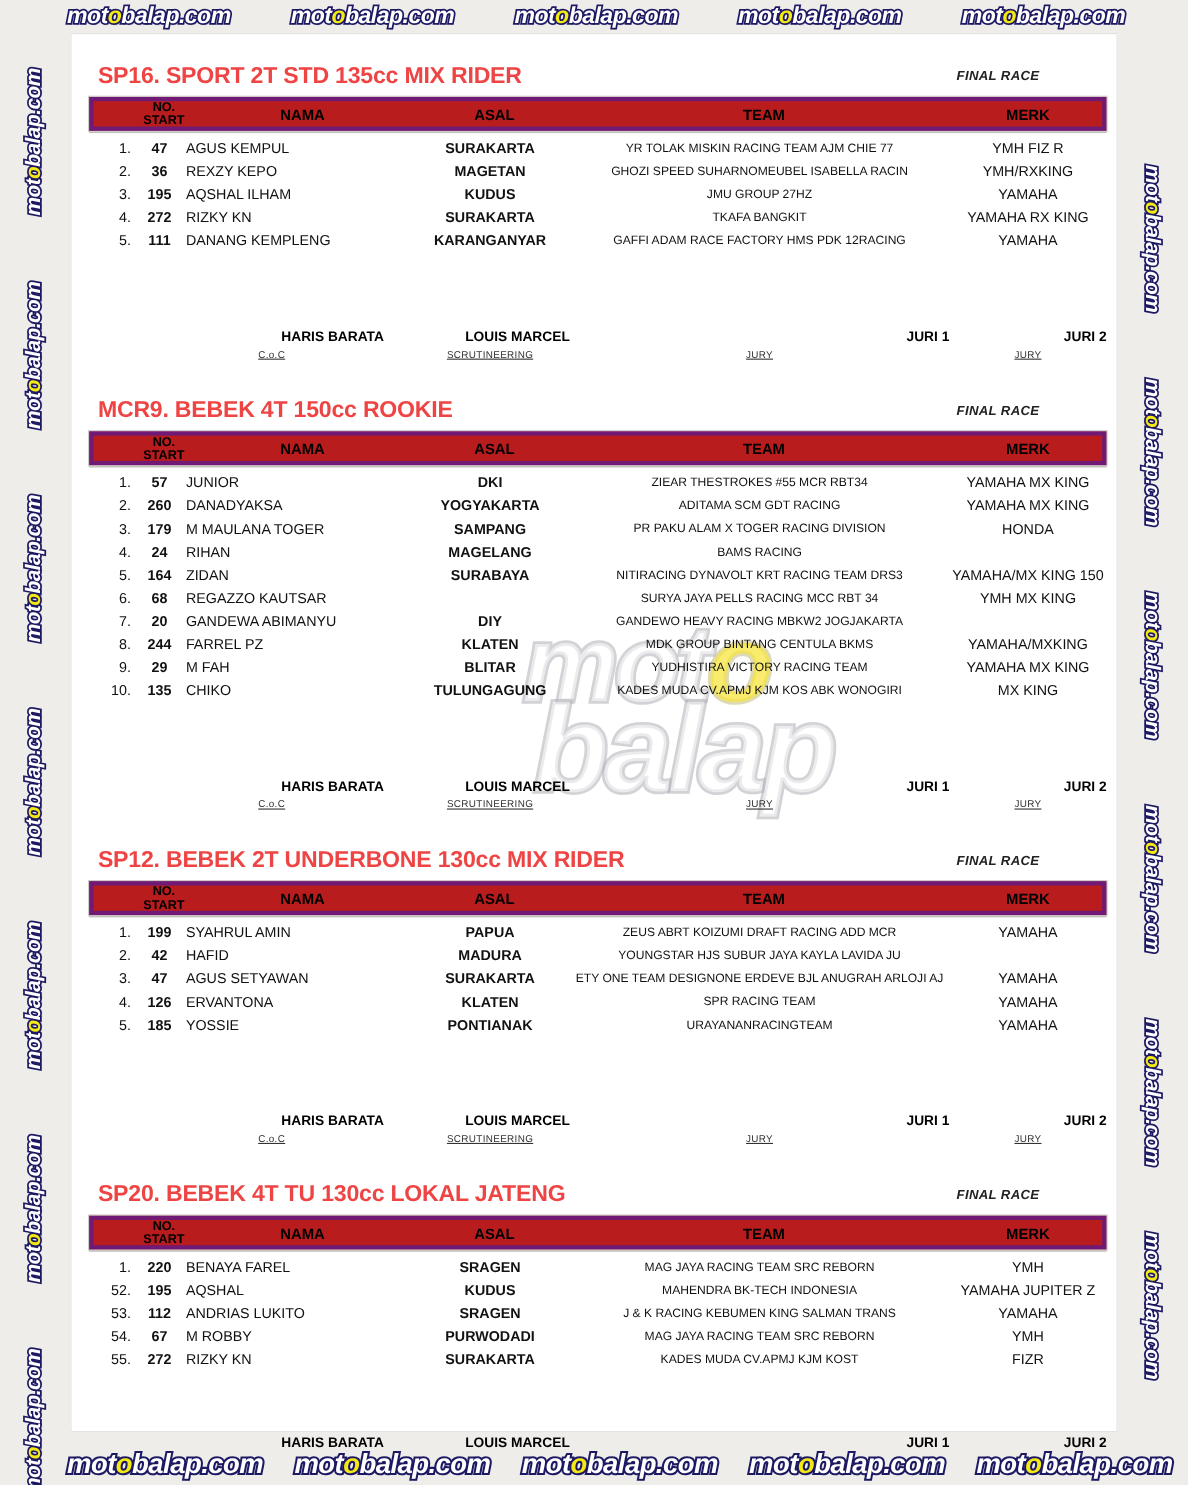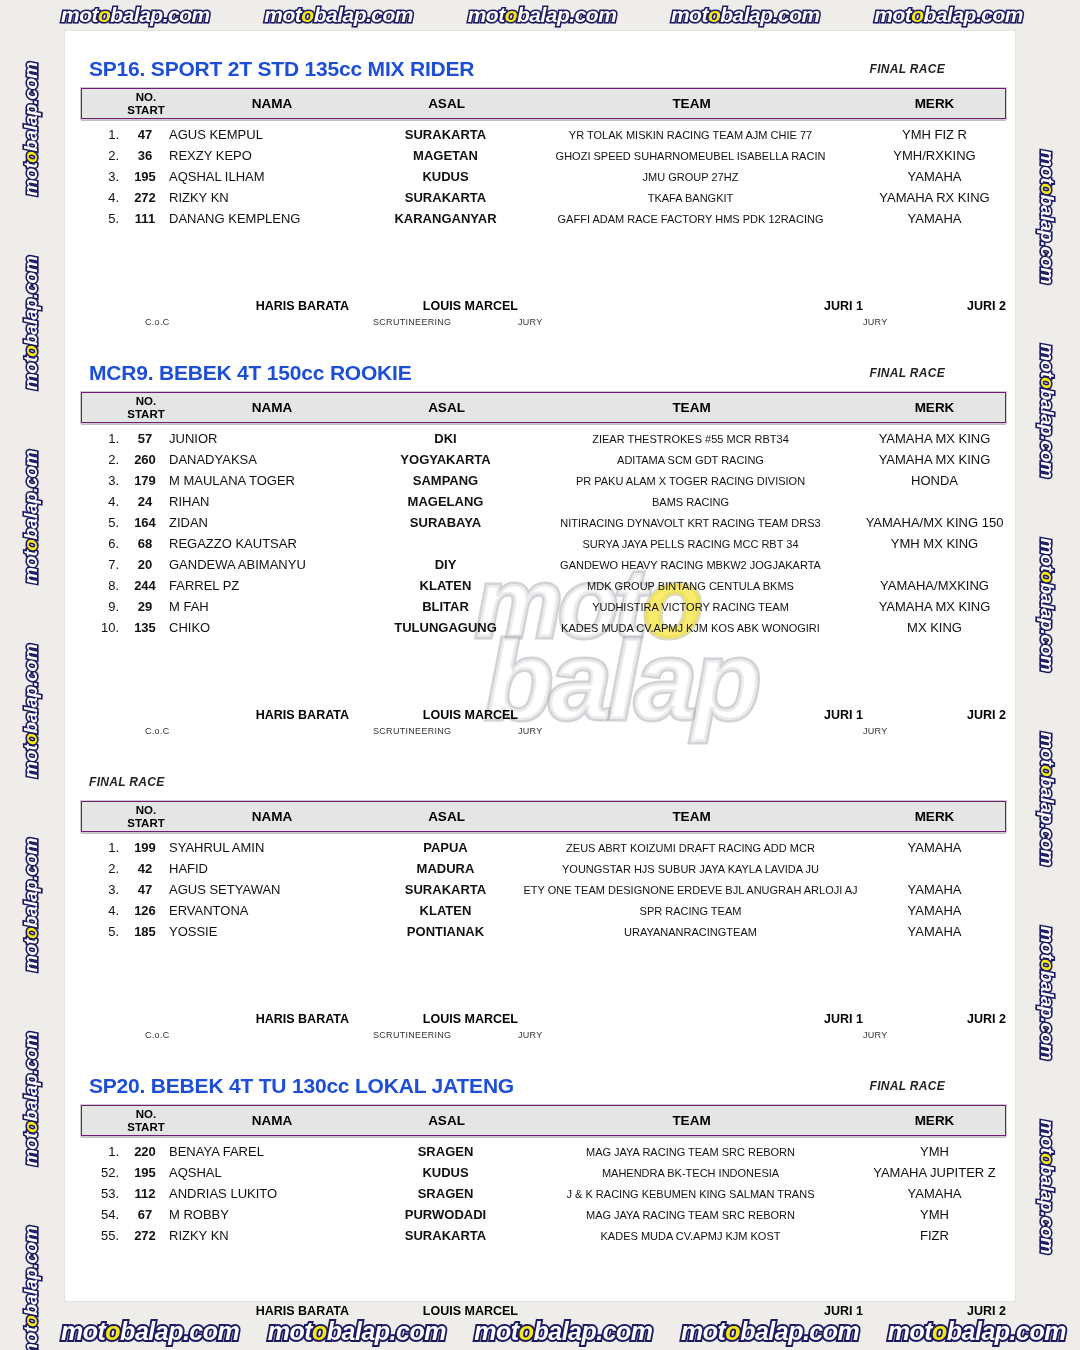--- a/index.html
+++ b/index.html
@@ -46,45 +46,45 @@
   .wm1{font-size:98px;transform:translateX(-28px);}
   .wm1 .o{color:rgba(246,228,60,.75);-webkit-text-stroke:5px rgba(190,180,110,.5);}
   .wm2{font-size:112px;transform:translateX(6px);margin-top:-6px;}
   .wm3{font-size:58px;transform:translateX(-32px);margin-top:-8px;}
   .content{position:relative;z-index:1;padding-left:16px;}
   
   .section{margin-top:32px;}
   .section:first-child{margin-top:24px;}
   .sec-head{display:flex;align-items:center;justify-content:space-between;height:28px;
             padding-left:8px;padding-right:70px;margin-bottom:5px;}
-  .title{margin:0;font-size:21px;font-weight:bold;color:#1d4ed8;letter-spacing:-.2px;text-align:right;}
+  .title{margin:0;font-size:21px;font-weight:bold;color:#ef4444;letter-spacing:-.2px;text-align:right;}
   .race{font-style:italic;font-size:12px;font-weight:bold;color:#222;letter-spacing:.3px;}
   .grid6{display:grid;grid-template-columns:40px 48px 204px 145px 345px 1fr;width:925px;}
   .tbl-head{
     height:31px;align-items:center;box-sizing:border-box;
-    border:1px solid #701a75;outline:1px solid #cfcdc9;
+    border:4px solid #701a75;outline:1px solid #cfcdc9;
     box-shadow:0 2px 0 rgba(140,138,134,.55);
-    background:#e5e5e5;
+    background:#b91c1c;
   }
   .tbl-head .h{text-align:center;font-weight:bold;font-size:13.5px;color:#000;}
   .tbl-head .c2{font-size:11.5px;line-height:1.08;display:flex;flex-direction:column;}
   .rows{margin-top:5px;}
   .row{height:21px;align-items:center;font-size:13px;color:#111;}
   .row span{overflow:visible;}
   .c-pos{text-align:right;padding-right:2px;}
   .c-no{text-align:center;font-weight:bold;}
   .c-nama{text-align:left;white-space:nowrap;}
   .c-asal{text-align:center;font-weight:bold;white-space:nowrap;}
   .c-team{text-align:center;font-size:11px;white-space:nowrap;}
   .c-merk{text-align:center;white-space:nowrap;}
   
   .sig{margin-top:70px;grid-template-rows:auto auto;}
   .section:last-child .sig{margin-top:58px;}
   .sig .n{grid-row:1;text-align:right;font-weight:bold;font-size:12.5px;color:#000;white-space:nowrap;}
-  .sig .r{grid-row:2;font-size:9px;color:#333;padding-top:4px;letter-spacing:.3px;}
+  .sig .r{grid-row:2;text-align:center;font-size:9px;color:#333;padding-top:4px;letter-spacing:.3px;text-decoration:underline;}
   .sig .coc{grid-column:3;transform:translateX(-24px);}
   .sig .scr{grid-column:4;}
   .sig .j1{grid-column:5;}
   .sig .j2{grid-column:6;}
 </style>
 </head>
 <body>
 
 <div class="logo-strip top">
     <span class="logo"><span>mot</span><span class="o">o</span><span>balap.com</span></span>
@@ -323,20 +323,21 @@
       <span class="n j1">JURI 1</span>
       <span class="n j2">JURI 2</span>
       <span class="r coc sig-role">C.o.C</span>
       <span class="r scr sig-role">SCRUTINEERING</span>
       <span class="r j1 sig-role">JURY</span>
       <span class="r j2 sig-role">JURY</span>
     </div>
   </section>
       <section class="section">
     <div class="sec-head">
+      <h2 class="title">SP12. BEBEK 2T UNDERBONE 130cc MIX RIDER</h2>
       <span class="race">FINAL RACE</span>
     </div>
     <div class="tbl-head grid6">
       <span class="h c1"></span>
       <span class="h c2">
         <span>NO.</span>
         <span>START</span>
       </span>
       <span class="h c3">NAMA</span>
       <span class="h c4">ASAL</span>

